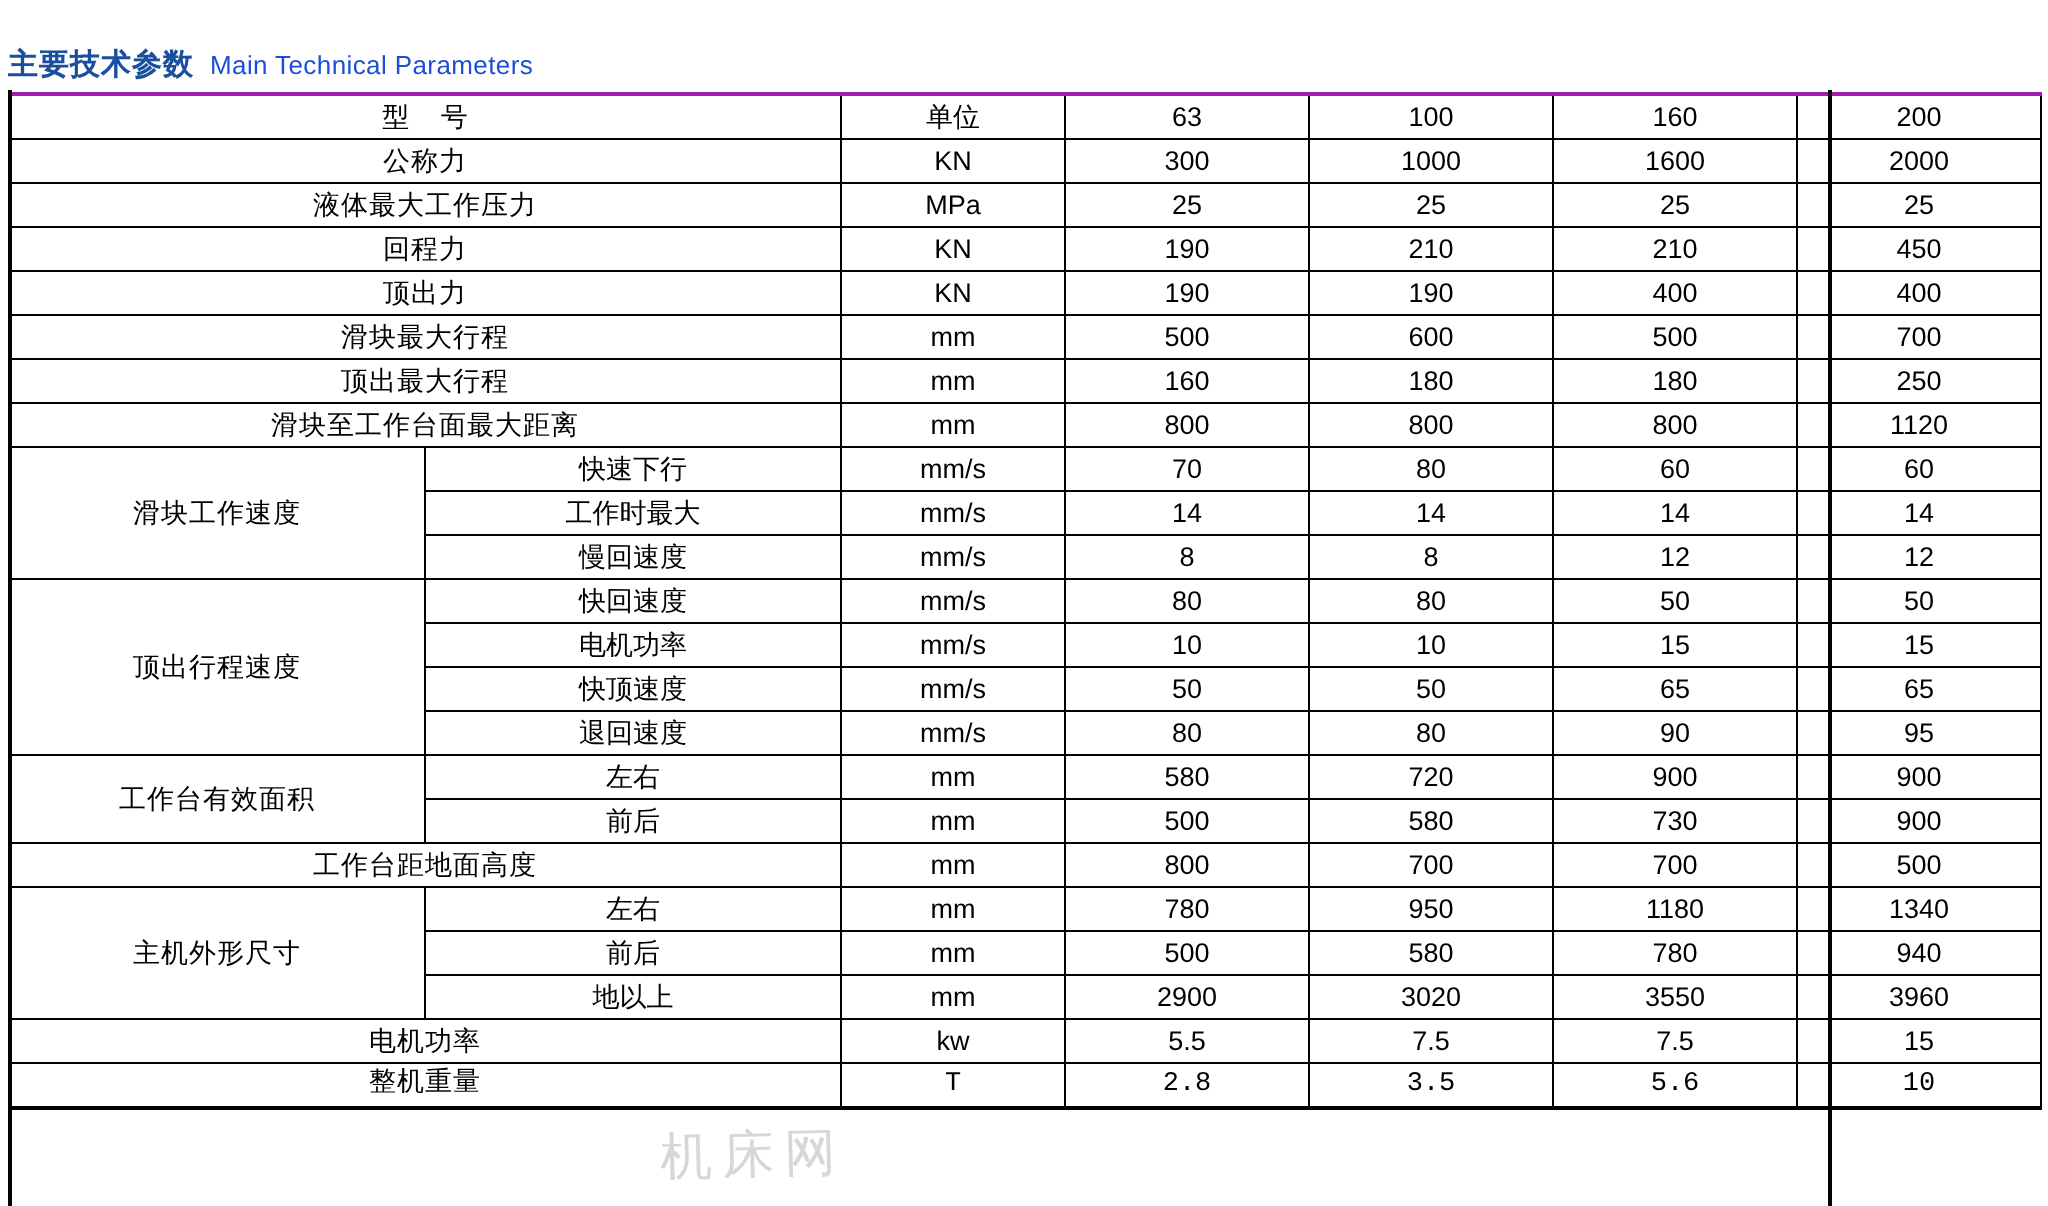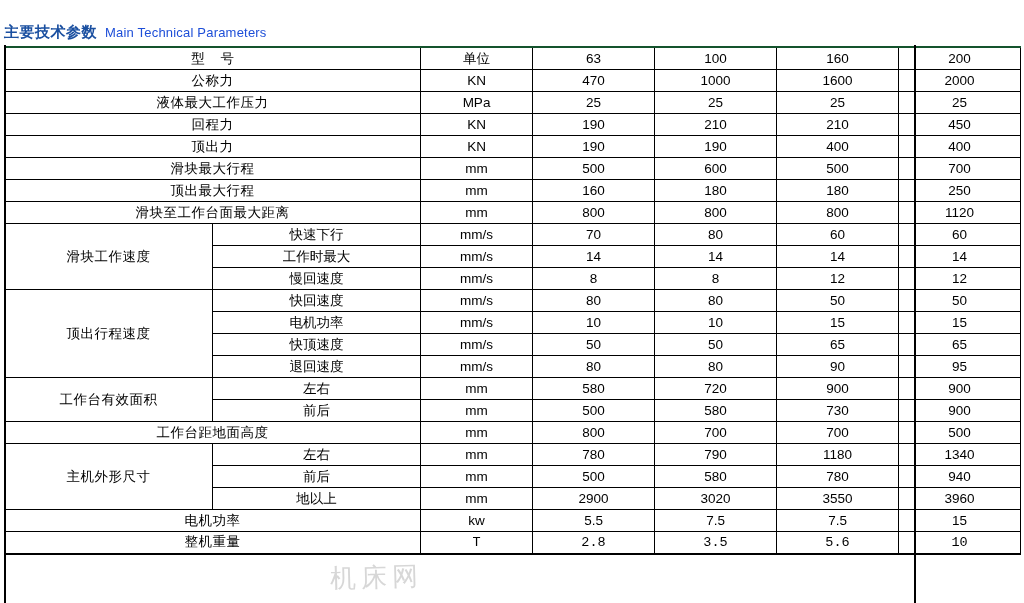--- a/index.html
+++ b/index.html
@@ -56,21 +56,21 @@
     border: 1px solid #000000;
     height: 21px;
     font-size: 13.5px;
     text-align: center;
     vertical-align: middle;
     padding: 0 2px;
     line-height: 1.15;
     background: transparent;
   }
   .spec-table tr.top-rule td {
-    border-top: 2px solid #14532d;
+    border-top: 2px solid #a21caf;
   }
   .spec-table tr.bottom-rule td {
     border-bottom: 2px solid #000000;
     font-family: Liberation Mono, monospace;
   }
   td.label {
     letter-spacing: 0.5px;
   }
   td.group-label {
     letter-spacing: 0.5px;
@@ -136,21 +136,21 @@
         <td>单位</td>
         <td class="num">63</td>
         <td class="num">100</td>
         <td class="num">160</td>
         <td class="num">200</td>
       </tr>
 
       <tr>
         <td class="label" colspan="2">公称力</td>
         <td>KN</td>
-        <td class="num">470</td>
+        <td class="num">300</td>
         <td class="num">1000</td>
         <td class="num">1600</td>
         <td class="num">2000</td>
       </tr>
       <tr>
         <td class="label" colspan="2">液体最大工作压力</td>
         <td>MPa</td>
         <td class="num">25</td>
         <td class="num">25</td>
         <td class="num">25</td>
@@ -282,21 +282,21 @@
         <td class="num">700</td>
         <td class="num">700</td>
         <td class="num">500</td>
       </tr>
 
       <tr>
         <td class="group-label" rowspan="3">主机外形尺寸</td>
         <td>左右</td>
         <td>mm</td>
         <td class="num">780</td>
-        <td class="num">790</td>
+        <td class="num">950</td>
         <td class="num">1180</td>
         <td class="num">1340</td>
       </tr>
       <tr>
         <td>前后</td>
         <td>mm</td>
         <td class="num">500</td>
         <td class="num">580</td>
         <td class="num">780</td>
         <td class="num">940</td>

